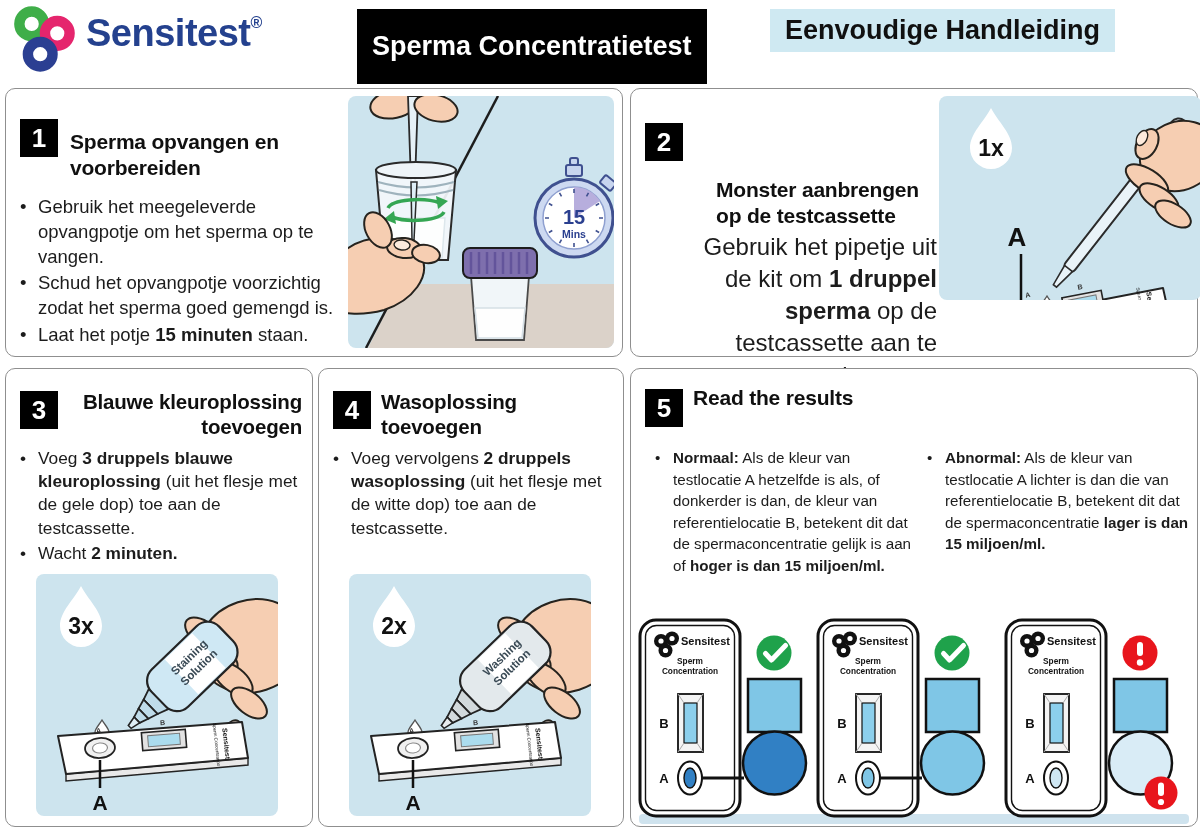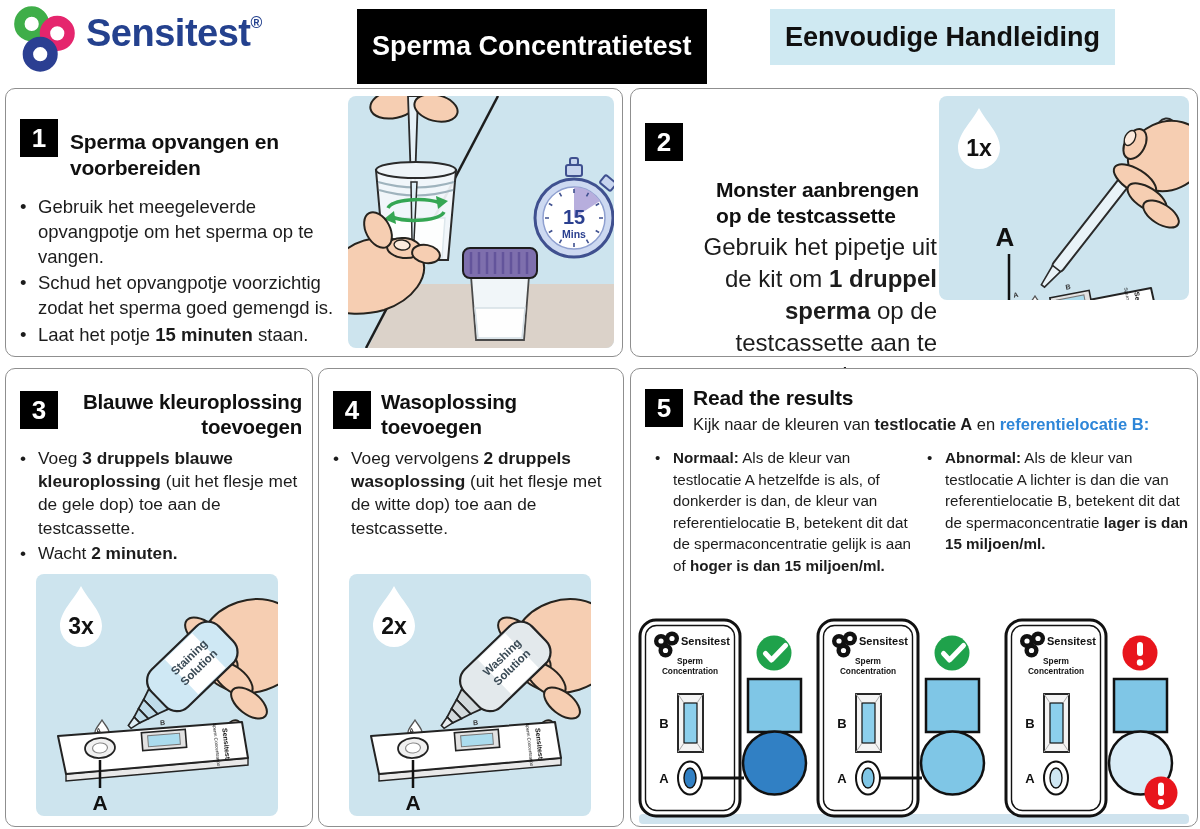--- a/index.html
+++ b/index.html
@@ -6,21 +6,21 @@
   #page{position:relative;width:1200px;height:829px;background:#fff;overflow:hidden;
         font-family:"Liberation Sans","DejaVu Sans",sans-serif;color:#161616;}
   svg text{font-family:"Liberation Sans","DejaVu Sans",sans-serif;}
 
   
   .logo{position:absolute;left:8px;top:4px;width:72px;height:72px;}
   .brand{position:absolute;left:86px;top:12px;font-size:38px;font-weight:bold;color:#24418e;letter-spacing:-0.5px;}
   .brand sup{font-size:16px;vertical-align:18px;}
   .title-black{position:absolute;left:357px;top:9px;height:43px;background:#000;color:#fff;
                display:flex;align-items:center;padding:16px 15px;font-size:27px;font-weight:bold;}
-  .title-blue{position:absolute;left:770px;top:9px;height:56px;background:#cfe9f2;color:#101010;
+  .title-blue{position:absolute;left:770px;top:9px;height:43px;background:#cfe9f2;color:#101010;
               display:flex;align-items:center;padding:0 15px;font-size:27px;font-weight:bold;}
 
   
   .panel{position:absolute;background:#fff;border:1.5px solid #8f8f8f;border-radius:10px;}
   .stepbox{position:absolute;width:38px;height:38px;background:#000;color:#fff;font-weight:bold;
            font-size:26px;display:flex;align-items:center;justify-content:center;}
   .step-title{position:absolute;margin:0;font-size:21px;font-weight:bold;color:#101010;line-height:1.22;letter-spacing:-0.2px;}
   .bullets{position:absolute;line-height:1.34;color:#1c1c1c;}
   .b-row{display:flex;margin-bottom:2px;}
   .b-dot{flex:none;width:18px;}
@@ -157,21 +157,21 @@
       </svg>
     </div>
   </section>
 
   <section class="panel" style="left:630px;top:88px;width:566px;height:267px;">
     <div class="stepbox" style="left:14px;top:34px;">2</div>
     <h2 class="step-title" style="left:48px;top:88px;width:215px;margin-left:37px;">Monster aanbrengen op de testcassette</h2>
     <div class="bullets" style="left:48px;top:142px;width:258px;font-size:24px;text-align:right;">
       <span><span>Gebruik het pipetje uit de kit om </span><span class="seg-b">1 druppel sperma</span><span> op de testcassette aan te brengen.</span></span>
     </div>
-    <div class="illus" style="left:308px;top:7px;width:250px;height:204px;">
+    <div class="illus" style="left:308px;top:7px;width:250px;height:204px;padding-left:12px;">
       <svg width="250" height="252" viewBox="0 0 250 252">
         <g>
           <path d="M40,12 C47,26 61,37 61,52 A21,21 0 1 1 19,52 C19,37 33,26 40,12 Z" fill="#fff"></path>
           <text x="40" y="60" class="t-count">1x</text>
         </g>
         <text x="66" y="150" class="t-biglabel">A</text>
         <line x1="70" y1="158" x2="70" y2="206" stroke="#111" stroke-width="2.5"></line>
         <g transform="translate(232,26) rotate(128)">
           <rect x="-2" y="-9" width="64" height="18" rx="9" fill="#e9f3f8" stroke="#2b2b2b" stroke-width="2"></rect>
           <rect x="58" y="-6" width="130" height="12" rx="5" fill="#e9f3f8" stroke="#2b2b2b" stroke-width="2"></rect>
@@ -328,21 +328,20 @@
           <line x1="64" y1="186" x2="64" y2="214" stroke="#111" stroke-width="2.5"></line>
           <text x="64" y="236" class="t-label">A</text>
         </g>
       </svg>
     </div>
   </section>
 
   <section class="panel" style="left:630px;top:368px;width:566px;height:457px;">
     <div class="stepbox" style="left:14px;top:20px;">5</div>
     <h2 class="step-title" style="left:62px;top:16px;width:400px;">Read the results</h2>
-    <div class="subtitle" style="left:62px;top:46px;"><span>Kijk naar de kleuren van </span><span class="seg-b">testlocatie A</span><span> en </span><span class="seg-b" style="color: rgb(46, 134, 216);">referentielocatie B:</span></div>
     <div class="bullets" style="left:24px;top:78px;width:262px;font-size:15.2px;line-height:1.42;">
       <div class="b-row">
           <span class="b-dot"></span>
           <span><span class="seg-b">Normaal:</span><span> Als de kleur van testlocatie A hetzelfde is als, of donkerder is dan, de kleur van referentielocatie B, betekent dit dat de spermaconcentratie gelijk is aan of </span><span class="seg-b">hoger is dan 15 miljoen/ml.</span></span>
         </div>
     </div>
     <div class="bullets" style="left:296px;top:78px;width:262px;font-size:15.2px;line-height:1.42;">
       <div class="b-row">
           <span class="b-dot"></span>
           <span><span class="seg-b">Abnormal:</span><span> Als de kleur van testlocatie A lichter is dan die van referentielocatie B, betekent dit dat de spermaconcentratie </span><span class="seg-b">lager is dan 15 miljoen/ml.</span></span>

